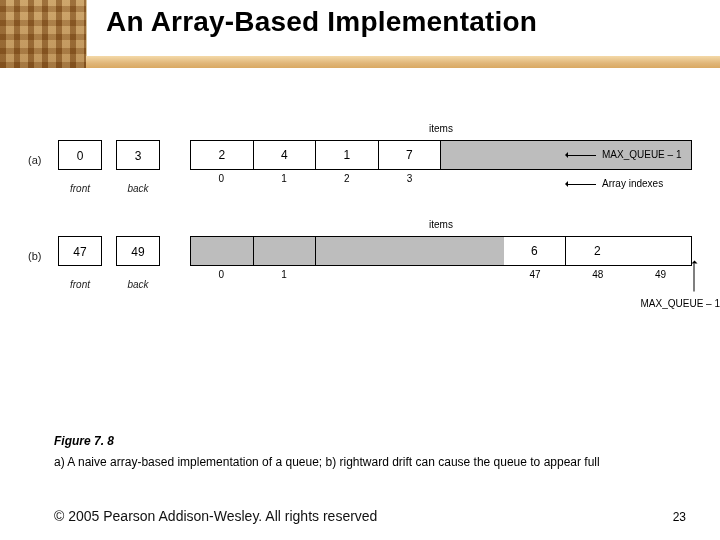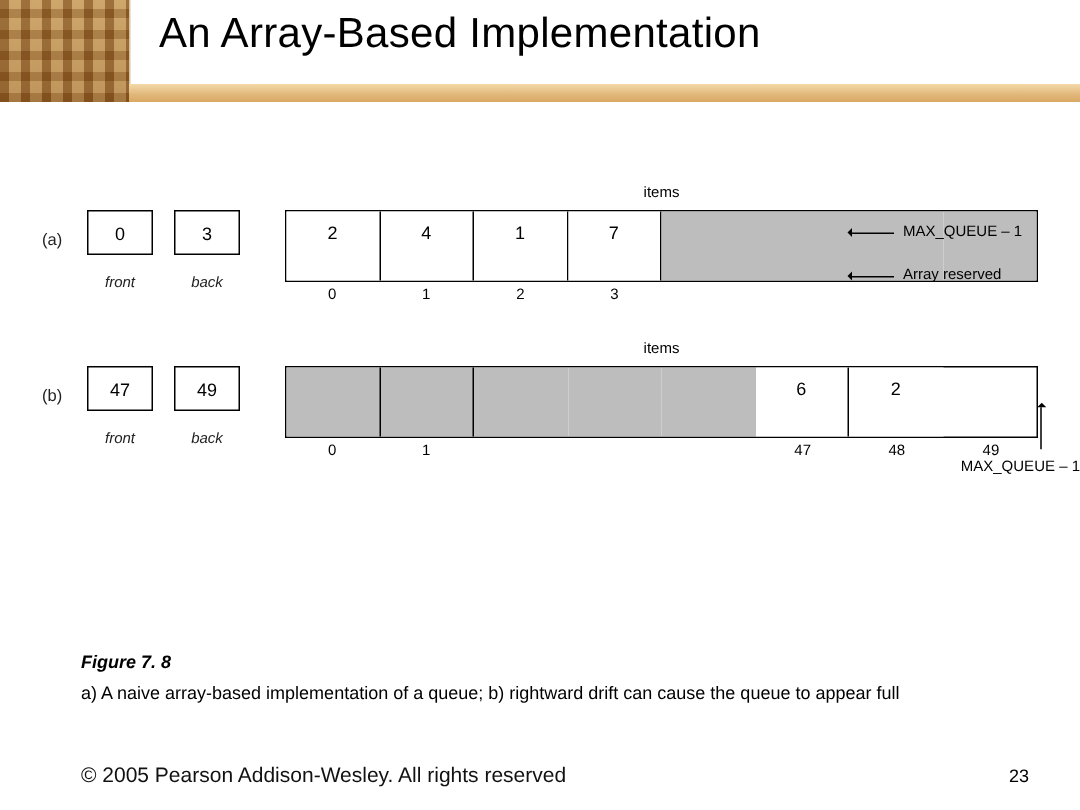--- a/index.html
+++ b/index.html
@@ -39,21 +39,21 @@
     content: "";
     position: absolute;
     left: 0; right: 0; bottom: 0;
     height: 12px;
     background: linear-gradient(#f4d9a8, #e0b679 60%, #d9a963);
   }
   .slide-title {
     position: absolute;
     left: 106px; top: 6px;
     font-size: 28px;
-    font-weight: 400;
+    font-weight: 700;
     letter-spacing: .2px;
   }
 
   
   .content {
     position: absolute;
     left: 0; right: 0;
     top: 90px;
     bottom: 44px;
     padding: 0 28px;
@@ -93,21 +93,21 @@
     font-style: italic;
   }
   .gap { }
 
   
   .arraystrip {
     --ncols: 8;
     display: grid;
     grid-template-columns: repeat(var(--ncols), 1fr);
     border: 1px solid #000;
-    height: 48px;
+    height: 30px;
     box-sizing: border-box;
     position: relative;
   }
   .arraystrip .acell {
     border-right: 1px solid #000;
     line-height: 28px;
     text-align: center;
     font-size: 12px;
     background: #fff;
     box-sizing: border-box;
@@ -218,21 +218,21 @@
             <div>2</div>
             <div>3</div>
             <div></div>
             <div></div>
             <div></div>
             <div></div>
           </div>
 
         <span class="annot" style="right:-0px; top:10px; left:auto;"></span>
         <div class="arrow" style="right:96px; top:44px;"></div>
-        <span class="annot" style="left:calc(100% - 90px); top:38px;">Array reserved</span>
+        <span class="annot" style="left:calc(100% - 90px); top:38px;">Array indexes</span>
         <span class="annot" style="left:calc(100% - 90px); top:9px;">MAX_QUEUE – 1</span>
         <div class="arrow" style="right:96px; top:15px;"></div>
       </div>
     </div>
 
     <div class="figrow">
       <div class="rowlabel">(b)</div>
 
       <div class="cellstack">
         <div class="cell">47</div>

